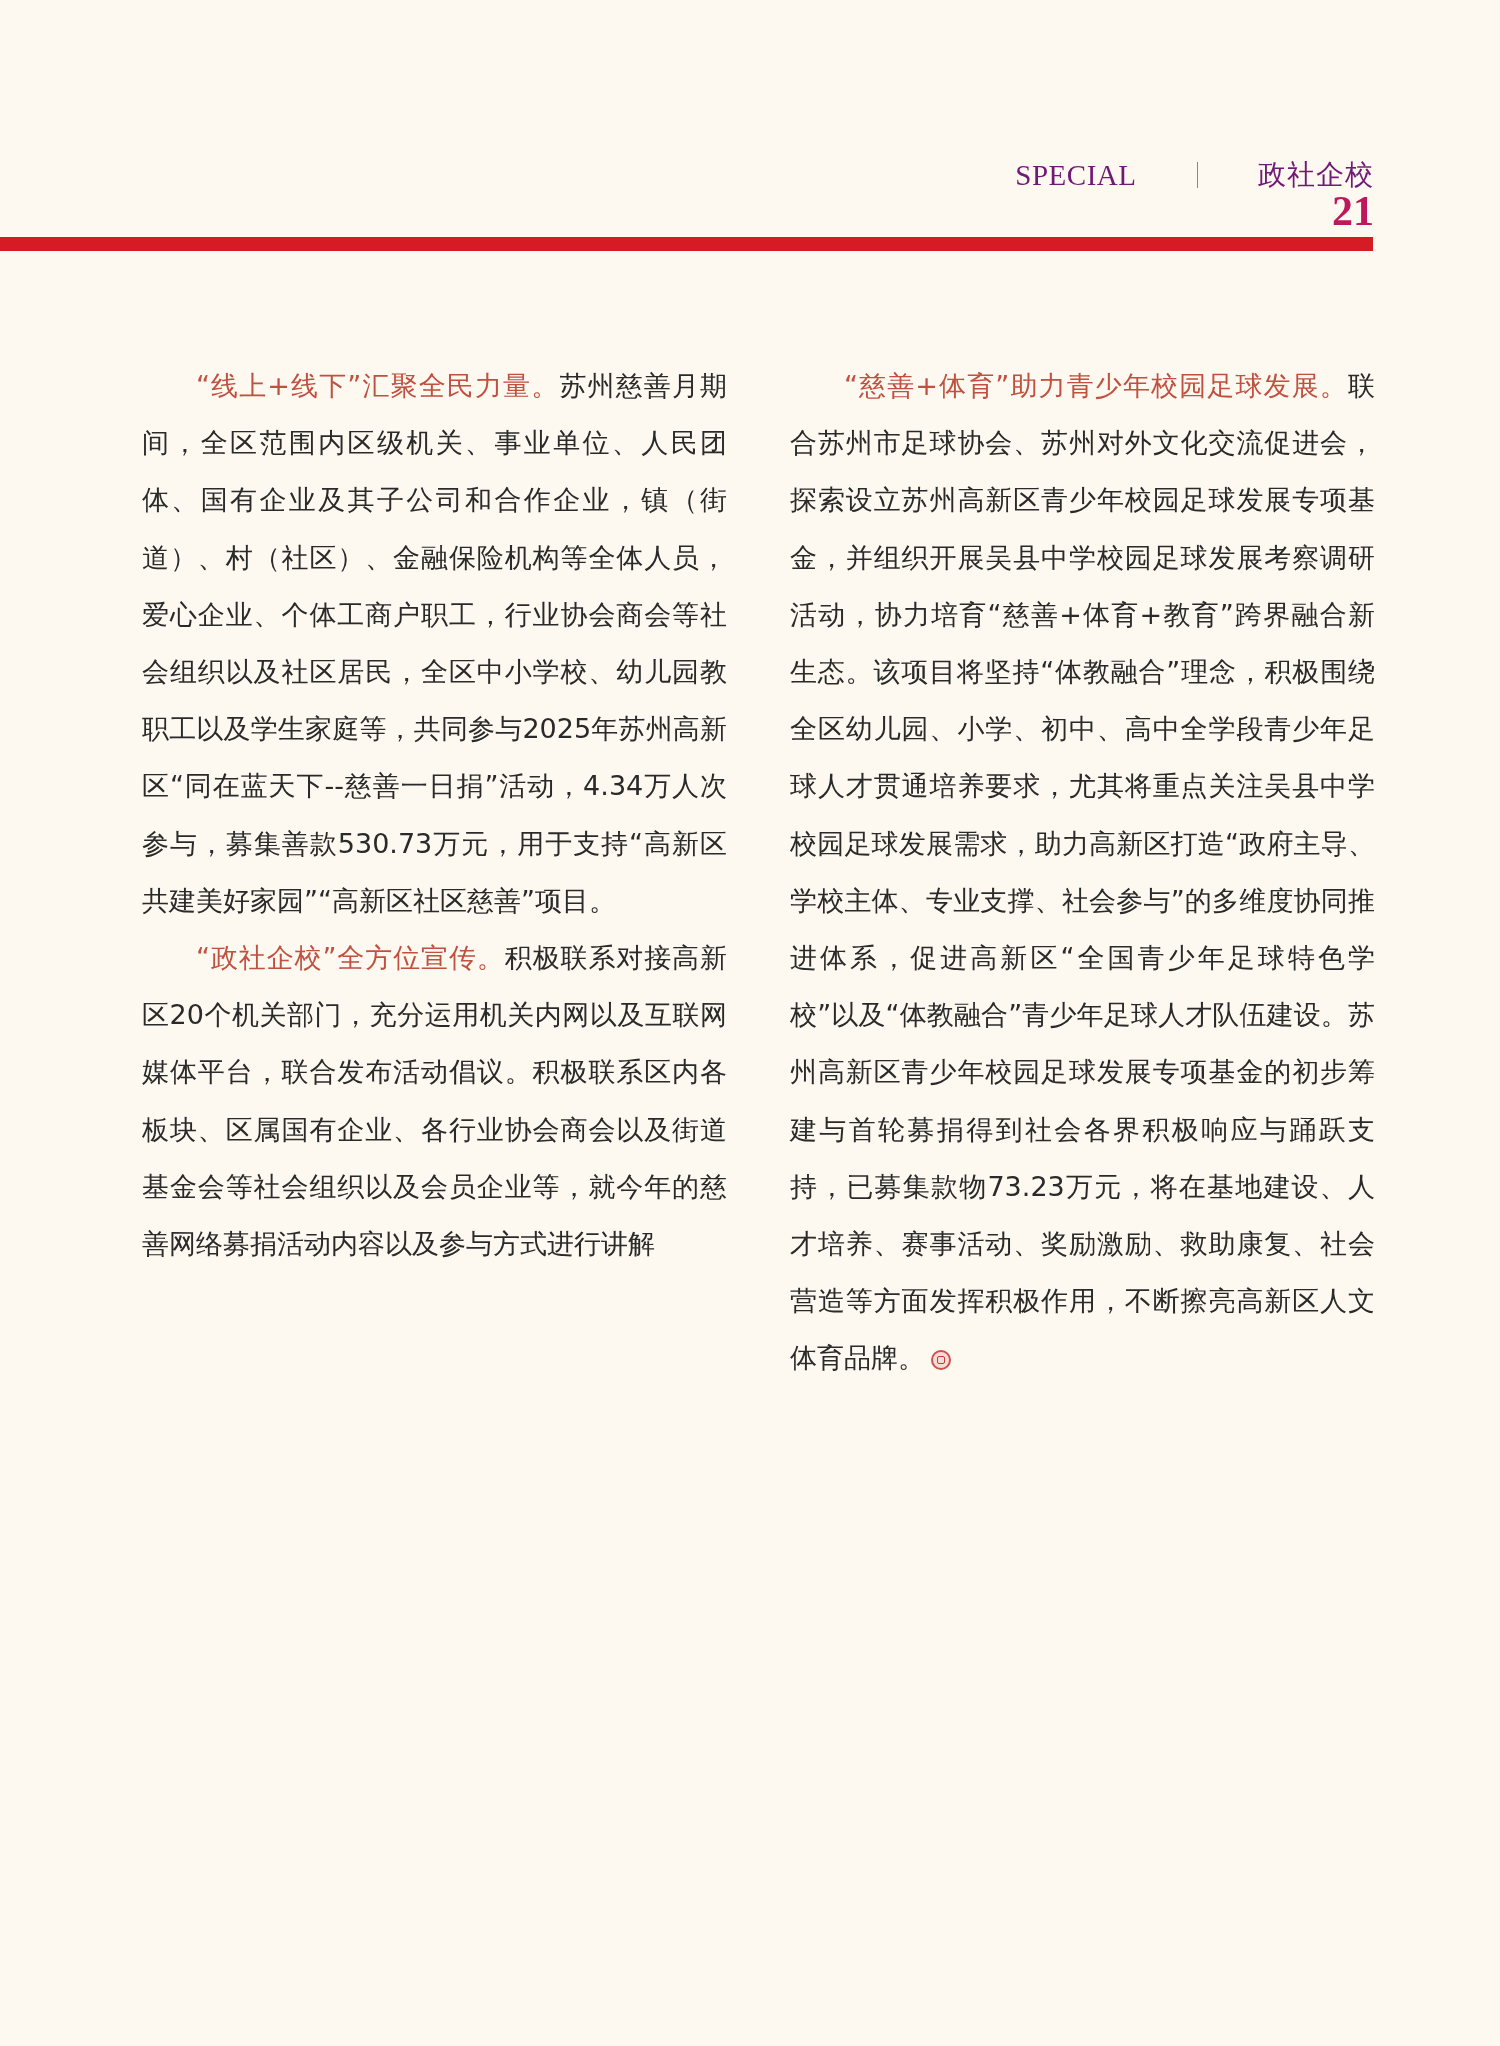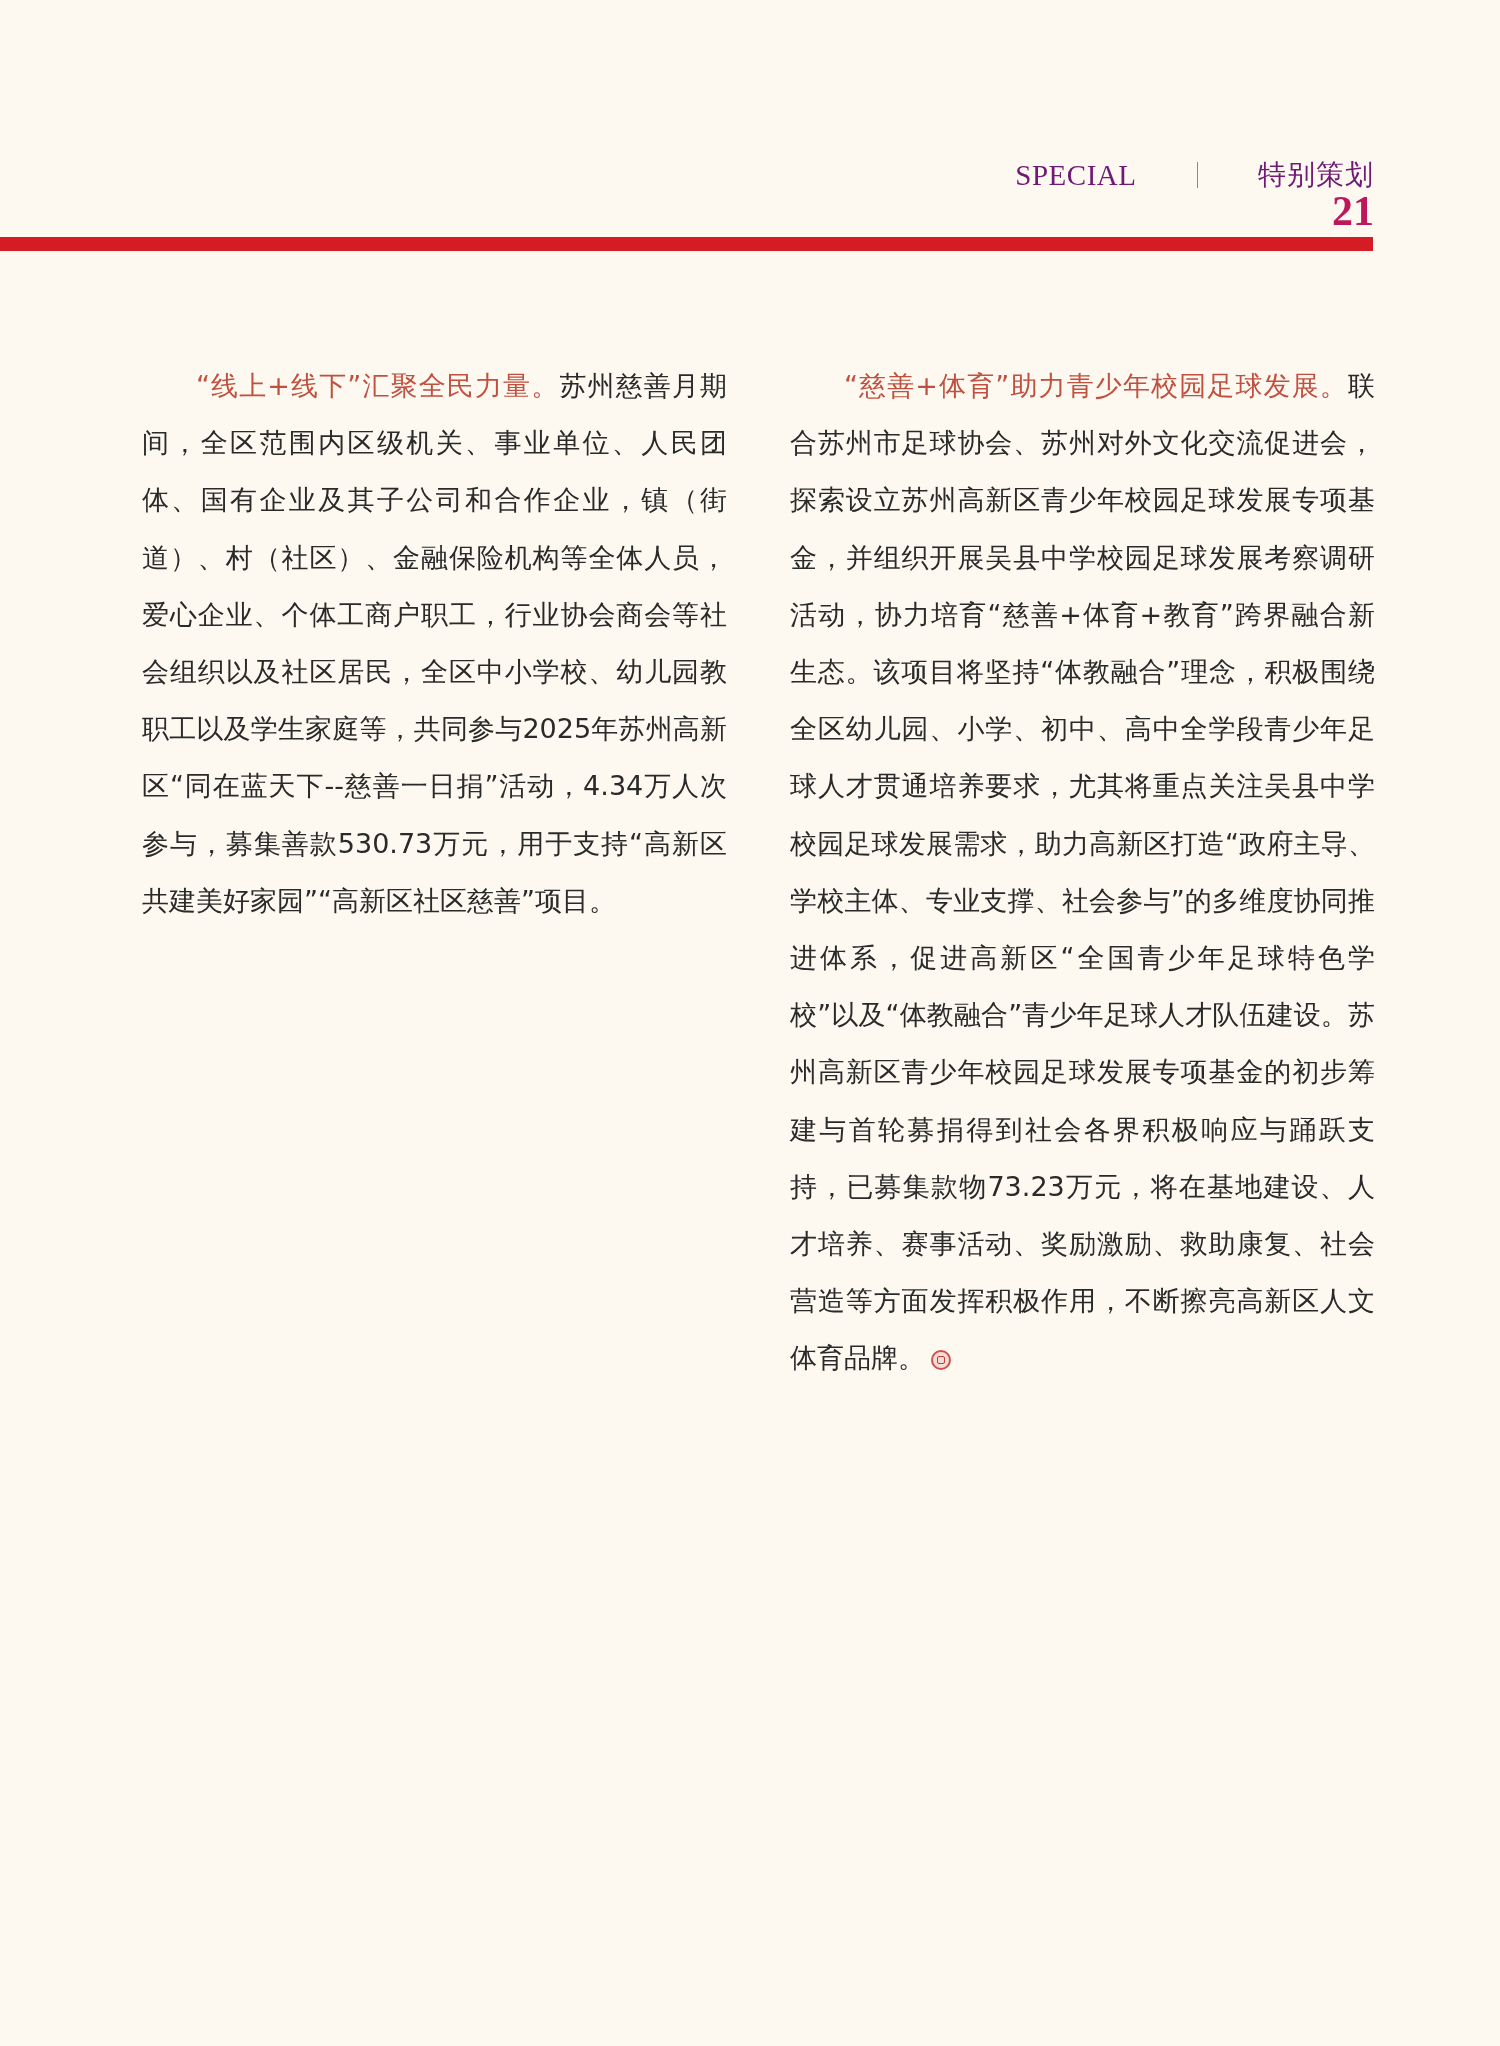--- a/index.html
+++ b/index.html
@@ -54,24 +54,25 @@
     content: ""; position: absolute; left: 4px; top: 4px; width: 8px; height: 8px;
     border: 1.5px solid #c43a35; box-sizing: border-box; border-radius: 2px;
   }
 </style>
 </head>
 <body>
 
 <div class="header-section">
   <span>SPECIAL</span>
   <span class="sep"></span>
-  <span class="cn">特别策划</span>
+  <span class="cn">政社企校</span>
 </div>
 <div class="page-number">21</div>
 <div class="red-rule"></div>
 
 <div class="column col-left">
   <p><span class="lead">“线上+线下”汇聚全民力量。</span><span>苏州慈善月期间，全区范围内区级机关、事业单位、人民团体、国有企业及其子公司和合作企业，镇（街道）、村（社区）、金融保险机构等全体人员，爱心企业、个体工商户职工，行业协会商会等社会组织以及社区居民，全区中小学校、幼儿园教职工以及学生家庭等，共同参与2025年苏州高新区“同在蓝天下--慈善一日捐”活动，4.34万人次参与，募集善款530.73万元，用于支持“高新区共建美好家园”“高新区社区慈善”项目。</span></p>
+  <p><span class="lead">“政社企校”全方位宣传。</span><span>积极联系对接高新区20个机关部门，充分运用机关内网以及互联网媒体平台，联合发布活动倡议。积极联系区内各板块、区属国有企业、各行业协会商会以及街道基金会等社会组织以及会员企业等，就今年的慈善网络募捐活动内容以及参与方式进行讲解</span></p>
 </div>
 
 <div class="column col-right">
   <p><span class="lead">“慈善+体育”助力青少年校园足球发展。</span><span>联合苏州市足球协会、苏州对外文化交流促进会，探索设立苏州高新区青少年校园足球发展专项基金，并组织开展吴县中学校园足球发展考察调研活动，协力培育“慈善+体育+教育”跨界融合新生态。该项目将坚持“体教融合”理念，积极围绕全区幼儿园、小学、初中、高中全学段青少年足球人才贯通培养要求，尤其将重点关注吴县中学校园足球发展需求，助力高新区打造“政府主导、学校主体、专业支撑、社会参与”的多维度协同推进体系，促进高新区“全国青少年足球特色学校”以及“体教融合”青少年足球人才队伍建设。苏州高新区青少年校园足球发展专项基金的初步筹建与首轮募捐得到社会各界积极响应与踊跃支持，已募集款物73.23万元，将在基地建设、人才培养、赛事活动、奖励激励、救助康复、社会营造等方面发挥积极作用，不断擦亮高新区人文体育品牌。</span><span class="end-mark"></span></p>
 </div>
 
 </body></html>

